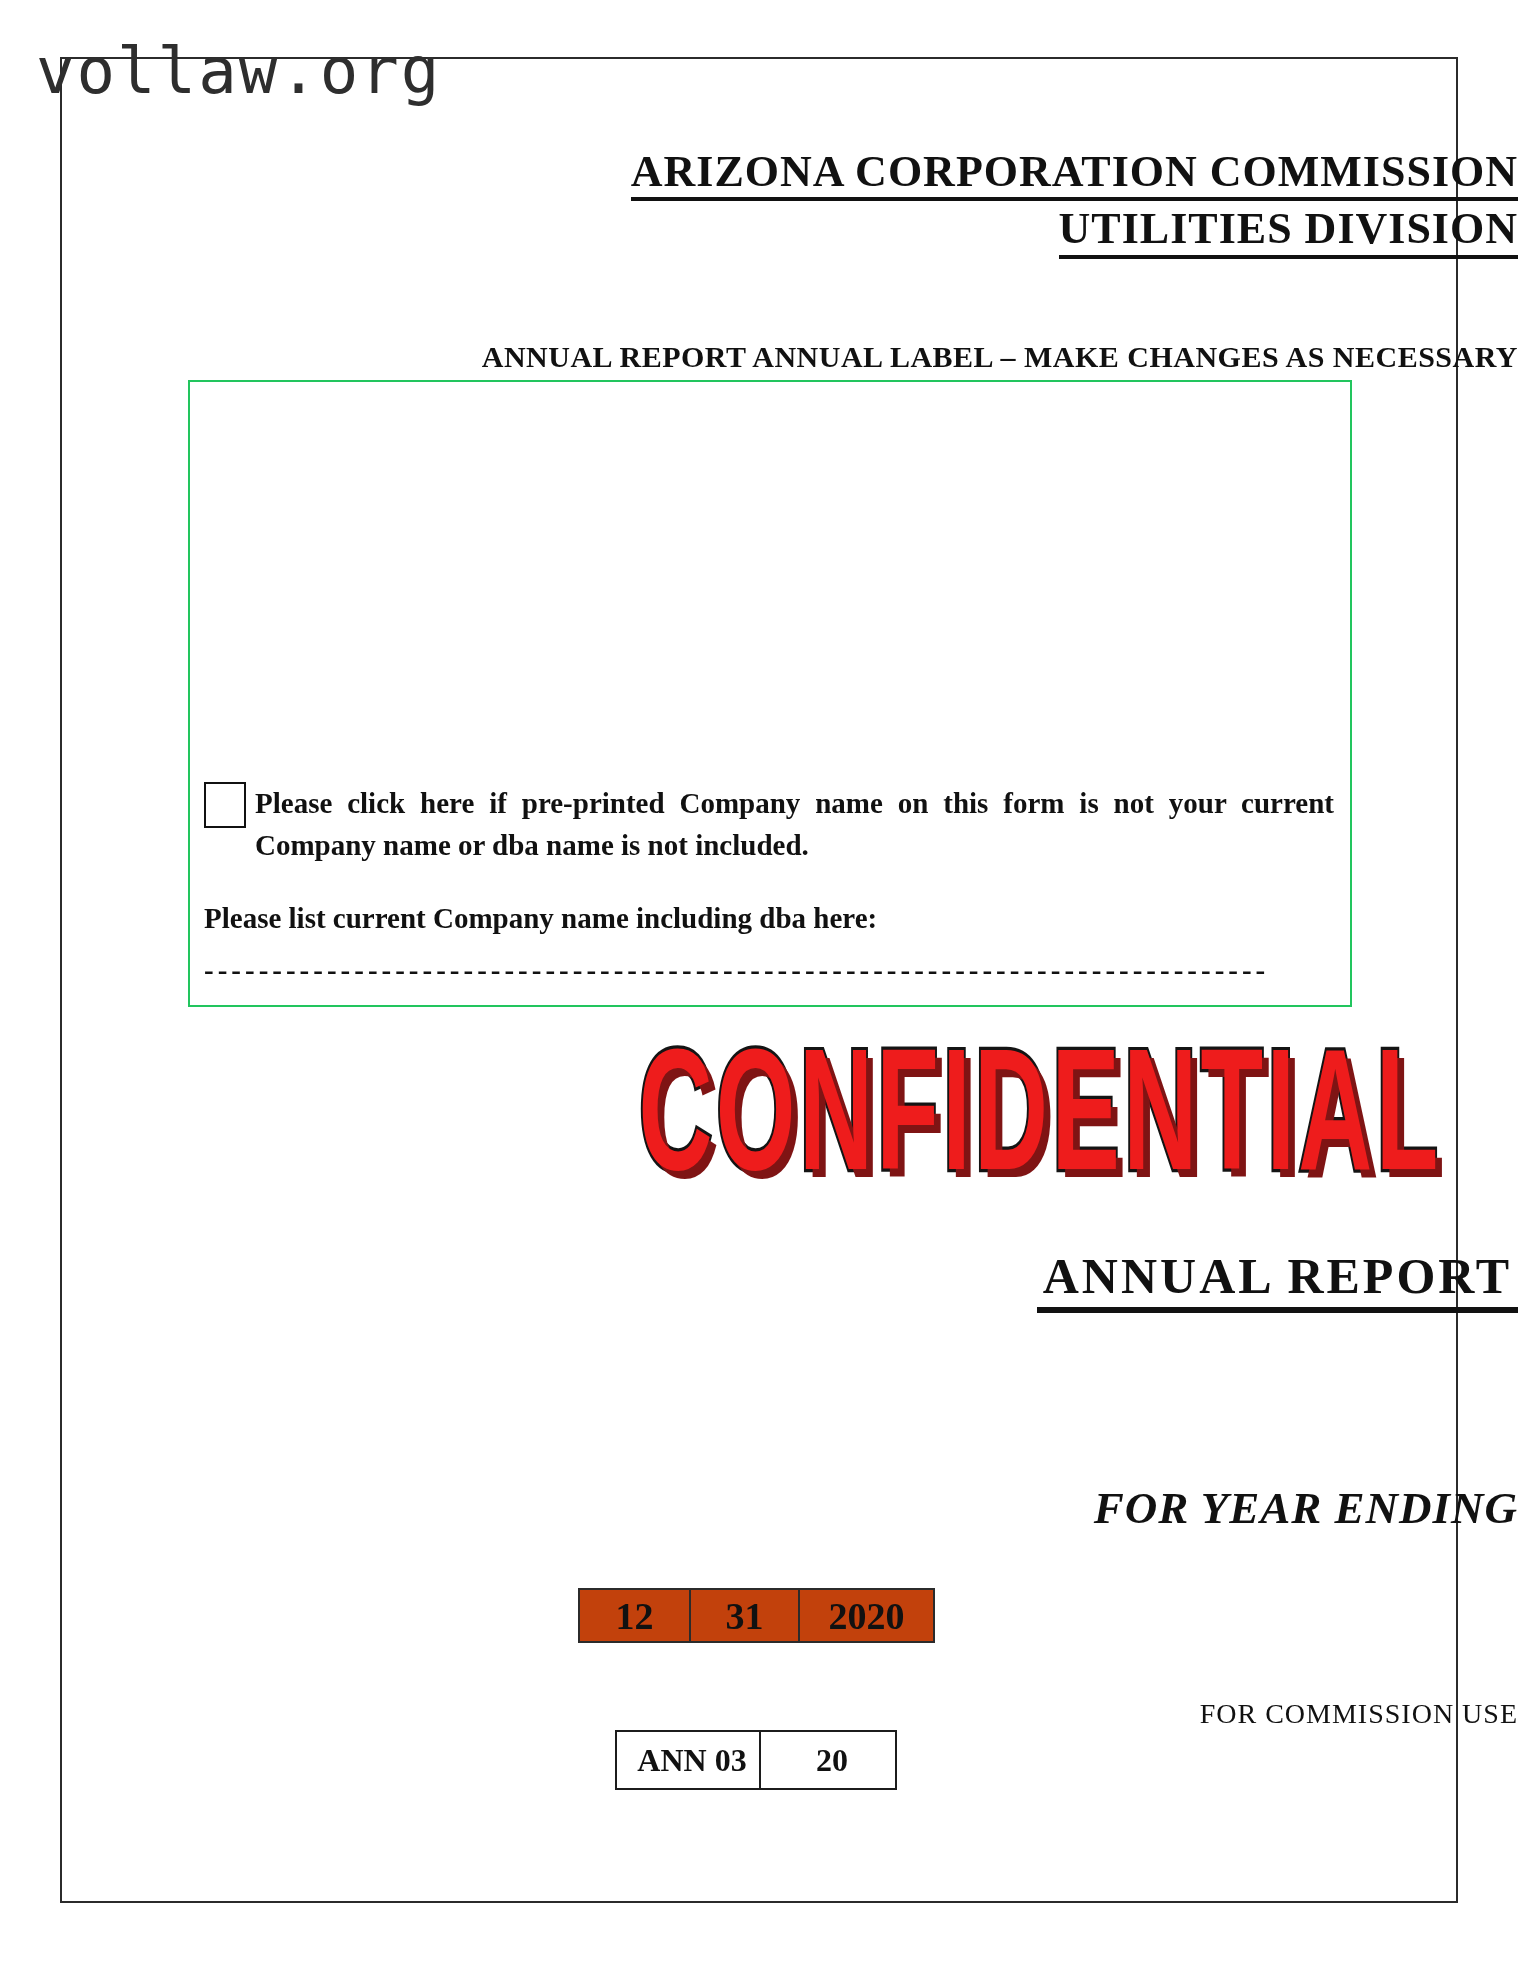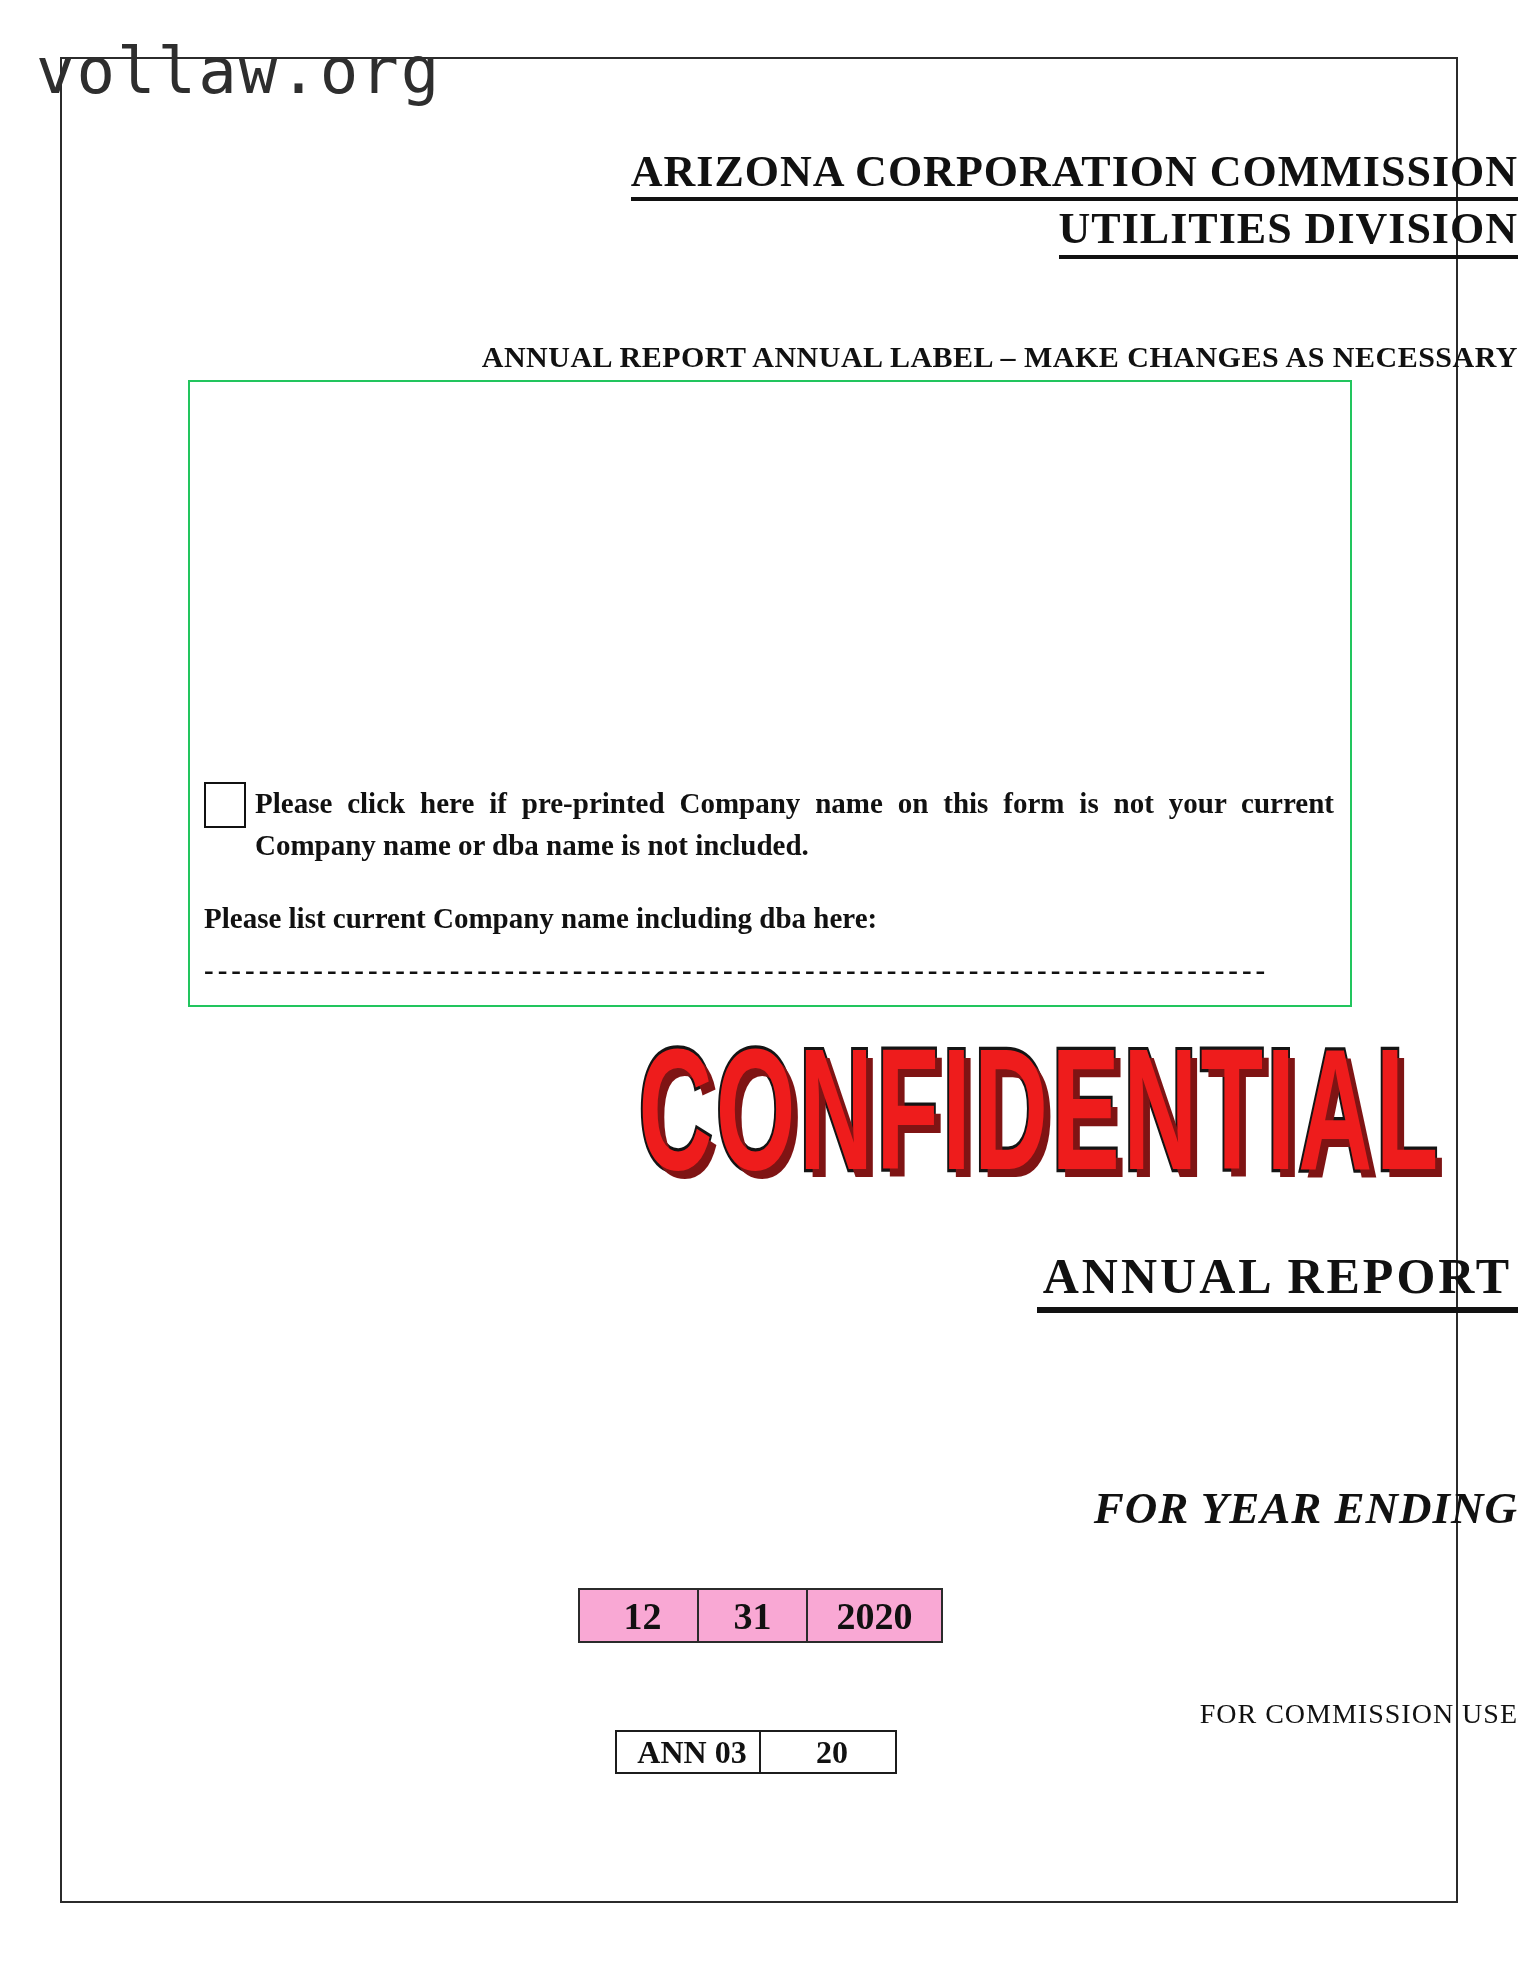--- a/index.html
+++ b/index.html
@@ -133,22 +133,21 @@
     font-weight: bold;
     letter-spacing: 1px;
   }
 
   
   .date-table {
     position: absolute;
     left: 578px; top: 1588px;
     display: flex;
     border: 2px solid #2b2b2b;
-    background: #f9a8d4;
-    padding-left: 8px;
+    background: #c2410c;
   }
   .date-cell {
     height: 51px;
     display: flex;
     align-items: center;
     justify-content: center;
     font-size: 38px;
     font-weight: bold;
     border-right: 2px solid #2b2b2b;
   }
@@ -164,21 +163,21 @@
     letter-spacing: 1px;
   }
   .commission-table {
     position: absolute;
     left: 615px; top: 1730px;
     display: flex;
     border: 2px solid #1c1c1c;
     background: #fff;
   }
   .commission-cell {
-    height: 40px;
+    height: 56px;
     display: flex;
     align-items: center;
     justify-content: center;
     font-size: 32px;
     font-weight: bold;
     padding-left: 8px;
   }
   .commission-cell.c-code { width: 144px; border-right: 2px solid #1c1c1c; }
   .commission-cell.c-val  { width: 134px; }
 </style>

